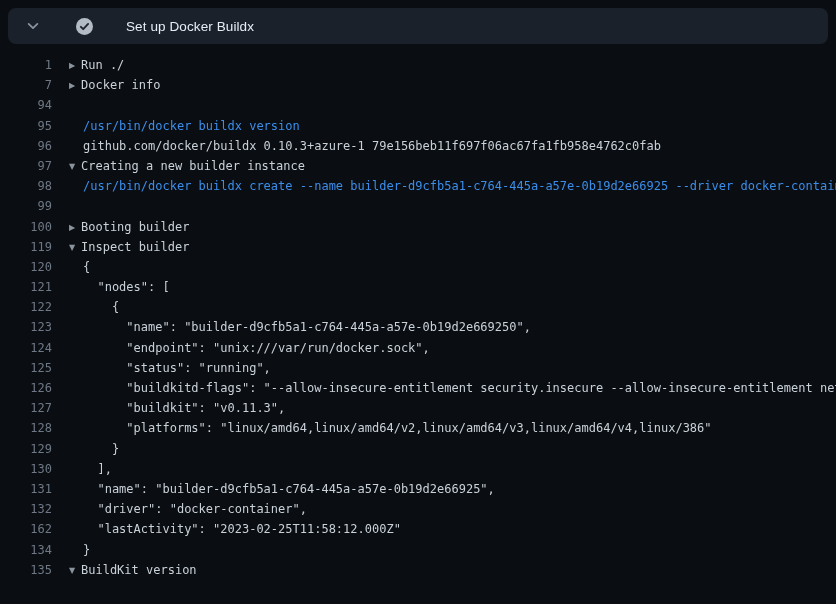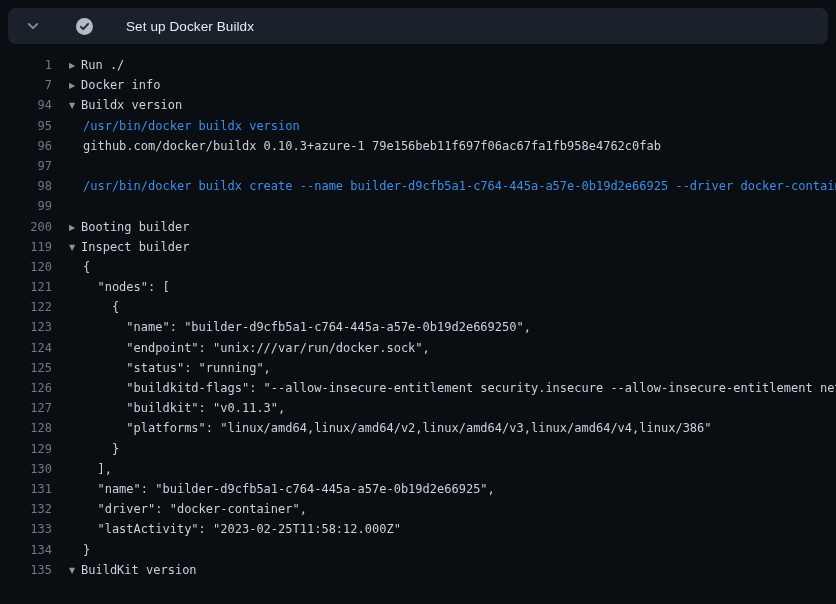--- a/index.html
+++ b/index.html
@@ -78,39 +78,39 @@
         <circle cx="8" cy="8" r="8" fill="#b3bcc5"></circle>
         <path d="M4.6 8.3l2.2 2.2 4.6-4.9" fill="none" stroke="#21262e" stroke-width="1.8" stroke-linecap="round" stroke-linejoin="round"></path>
       </svg>
     </span>
     <span class="step-title">Set up Docker Buildx</span>
   </header>
 
   <div class="log" id="log">
       <div class="row group"><span class="num">1</span><span class="line"><span class="caret">▶</span><span class="txt">Run ./</span></span></div>
       <div class="row group"><span class="num">7</span><span class="line"><span class="caret">▶</span><span class="txt">Docker info</span></span></div>
-      <div class="row group"><span class="num">94</span><span class="line"><span class="caret">▼</span><span class="txt">Buildx version</span></span></div>
+      <div class="row group"><span class="num">94</span></div>
       <div class="row command"><span class="num">95</span><span class="line"><span class="txt">/usr/bin/docker buildx version</span></span></div>
       <div class="row plain"><span class="num">96</span><span class="line"><span class="txt">github.com/docker/buildx 0.10.3+azure-1 79e156beb11f697f06ac67fa1fb958e4762c0fab</span></span></div>
-      <div class="row group"><span class="num">97</span></div>
+      <div class="row group"><span class="num">97</span><span class="line"><span class="caret">▼</span><span class="txt">Creating a new builder instance</span></span></div>
       <div class="row command"><span class="num">98</span><span class="line"><span class="txt">/usr/bin/docker buildx create --name builder-d9cfb5a1-c764-445a-a57e-0b19d2e66925 --driver docker-container</span></span></div>
       <div class="row plain"><span class="num">99</span></div>
-      <div class="row group"><span class="num">200</span><span class="line"><span class="caret">▶</span><span class="txt">Booting builder</span></span></div>
+      <div class="row group"><span class="num">100</span><span class="line"><span class="caret">▶</span><span class="txt">Booting builder</span></span></div>
       <div class="row group"><span class="num">119</span><span class="line"><span class="caret">▼</span><span class="txt">Inspect builder</span></span></div>
       <div class="row plain"><span class="num">120</span><span class="line"><span class="txt">{</span></span></div>
       <div class="row plain"><span class="num">121</span><span class="line"><span class="txt">  "nodes": [</span></span></div>
       <div class="row plain"><span class="num">122</span><span class="line"><span class="txt">    {</span></span></div>
       <div class="row plain"><span class="num">123</span><span class="line"><span class="txt">      "name": "builder-d9cfb5a1-c764-445a-a57e-0b19d2e669250",</span></span></div>
       <div class="row plain"><span class="num">124</span><span class="line"><span class="txt">      "endpoint": "unix:///var/run/docker.sock",</span></span></div>
       <div class="row plain"><span class="num">125</span><span class="line"><span class="txt">      "status": "running",</span></span></div>
       <div class="row plain"><span class="num">126</span><span class="line"><span class="txt">      "buildkitd-flags": "--allow-insecure-entitlement security.insecure --allow-insecure-entitlement network.host",</span></span></div>
       <div class="row plain"><span class="num">127</span><span class="line"><span class="txt">      "buildkit": "v0.11.3",</span></span></div>
       <div class="row plain"><span class="num">128</span><span class="line"><span class="txt">      "platforms": "linux/amd64,linux/amd64/v2,linux/amd64/v3,linux/amd64/v4,linux/386"</span></span></div>
       <div class="row plain"><span class="num">129</span><span class="line"><span class="txt">    }</span></span></div>
       <div class="row plain"><span class="num">130</span><span class="line"><span class="txt">  ],</span></span></div>
       <div class="row plain"><span class="num">131</span><span class="line"><span class="txt">  "name": "builder-d9cfb5a1-c764-445a-a57e-0b19d2e66925",</span></span></div>
       <div class="row plain"><span class="num">132</span><span class="line"><span class="txt">  "driver": "docker-container",</span></span></div>
-      <div class="row plain"><span class="num">133</span><span class="line"><span class="txt">  "lastActivity": "2023-02-25T11:58:12.000Z"</span></span></div>
+      <div class="row plain"><span class="num">162</span><span class="line"><span class="txt">  "lastActivity": "2023-02-25T11:58:12.000Z"</span></span></div>
       <div class="row plain"><span class="num">134</span><span class="line"><span class="txt">}</span></span></div>
       <div class="row group"><span class="num">135</span><span class="line"><span class="caret">▼</span><span class="txt">BuildKit version</span></span></div>
     </div>
 
 </div>
 
 </body></html>

